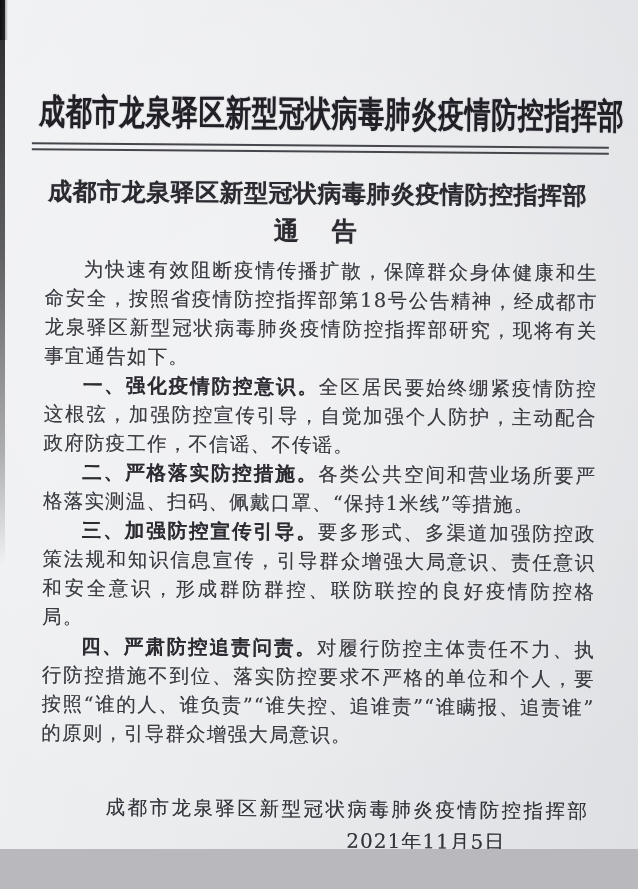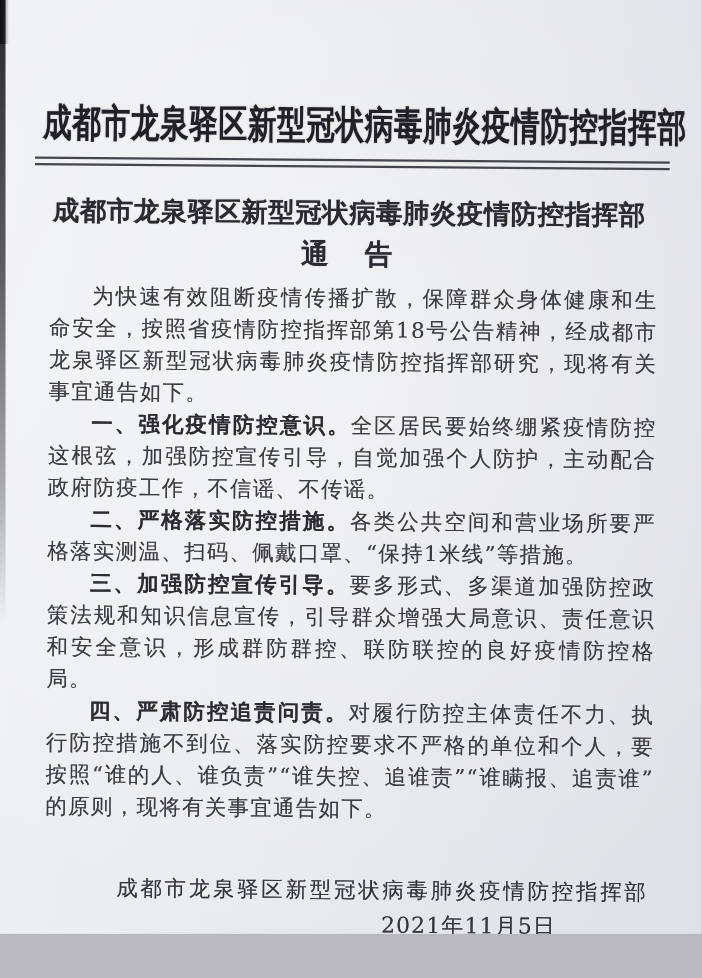--- a/index.html
+++ b/index.html
@@ -134,21 +134,21 @@
 
     <div class="bodytext">
       <p><span>为快速有效阻断疫情传播扩散，保障群众身体健康和生命安全，按照省疫情防控指挥部第18号公告精神，经成都市龙泉驿区新型冠状病毒肺炎疫情防控指挥部研究，现将有关事宜通告如下。</span></p>
 
       <p><span class="lead">一、强化疫情防控意识。</span><span>全区居民要始终绷紧疫情防控这根弦，加强防控宣传引导，自觉加强个人防护，主动配合政府防疫工作，不信谣、不传谣。</span></p>
 
       <p><span class="lead">二、严格落实防控措施。</span><span>各类公共空间和营业场所要严格落实测温、扫码、佩戴口罩、“保持1米线”等措施。</span></p>
 
       <p><span class="lead">三、加强防控宣传引导。</span><span>要多形式、多渠道加强防控政策法规和知识信息宣传，引导群众增强大局意识、责任意识和安全意识，形成群防群控、联防联控的良好疫情防控格局。</span></p>
 
-      <p><span class="lead">四、严肃防控追责问责。</span><span>对履行防控主体责任不力、执行防控措施不到位、落实防控要求不严格的单位和个人，要按照“谁的人、谁负责”“谁失控、追谁责”“谁瞒报、追责谁”的原则，现将有关事宜通告如下。</span></p>
+      <p><span class="lead">四、严肃防控追责问责。</span><span>对履行防控主体责任不力、执行防控措施不到位、落实防控要求不严格的单位和个人，要按照“谁的人、谁负责”“谁失控、追谁责”“谁瞒报、追责谁”的原则，引导群众增强大局意识。</span></p>
     </div>
 
     <div class="signature">成都市龙泉驿区新型冠状病毒肺炎疫情防控指挥部</div>
 
     <div class="date">2021年11月5日</div>
 
     <div class="footer-rule"></div>
 
   </div>
 </div>

